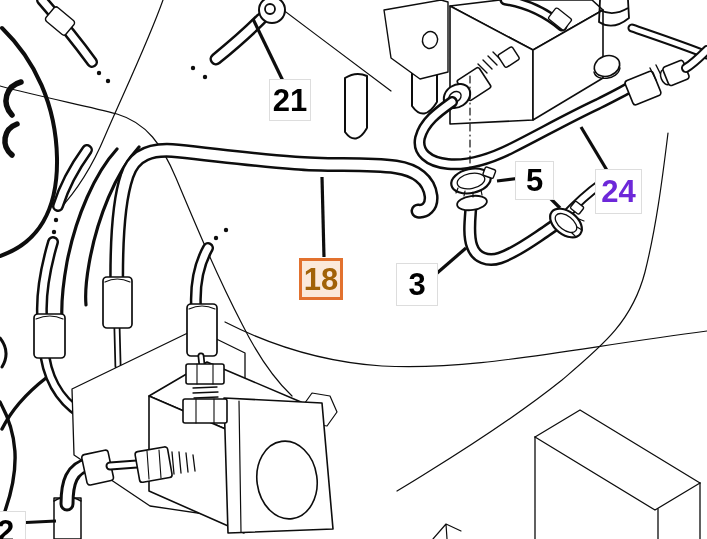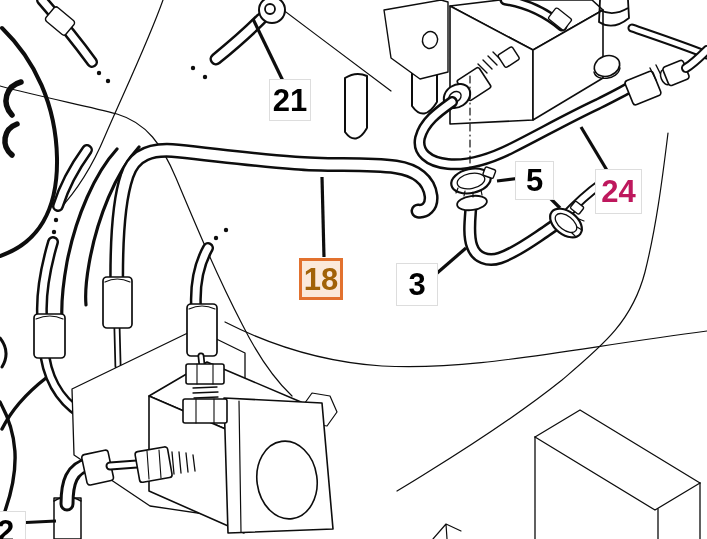--- a/index.html
+++ b/index.html
@@ -198,17 +198,17 @@
       <line x1="544" y1="192" x2="560" y2="208" stroke="#0d0d0d" stroke-width="3.2"></line>
       <line x1="608" y1="172" x2="581" y2="127" stroke="#0d0d0d" stroke-width="3.2"></line>
       <line x1="16" y1="523" x2="56" y2="521" stroke="#0d0d0d" stroke-width="3.2"></line>
     </svg>
 
 <div id="callouts">
       <div class="callout" style="left: 269px; top: 79px; width: 42px; height: 42px; border-color: rgb(221, 221, 221); background: rgb(255, 255, 255); color: rgb(0, 0, 0);">21</div>
       <div class="callout hl" style="left: 299px; top: 258px; width: 44px; height: 42px; border-color: rgb(226, 113, 46); background: rgb(251, 233, 218); color: #a16207;">18</div>
       <div class="callout" style="left: 396px; top: 263px; width: 42px; height: 43px; border-color: rgb(221, 221, 221); background: rgb(255, 255, 255); color: rgb(0, 0, 0);">3</div>
       <div class="callout" style="left: 515px; top: 161px; width: 39px; height: 39px; border-color: rgb(221, 221, 221); background: rgb(255, 255, 255); color: rgb(0, 0, 0);">5</div>
-      <div class="callout" style="left: 595px; top: 169px; width: 47px; height: 45px; border-color: rgb(221, 221, 221); background: rgb(255, 255, 255); color: #be185d;">24</div>
+      <div class="callout" style="left: 595px; top: 169px; width: 47px; height: 45px; border-color: rgb(221, 221, 221); background: rgb(255, 255, 255); color: #6d28d9;">24</div>
       <div class="callout" style="left: -15px; top: 511px; width: 41px; height: 41px; border-color: rgb(221, 221, 221); background: rgb(255, 255, 255); color: rgb(0, 0, 0);">2</div>
     </div>
 
 </div>
 
 </body></html>

